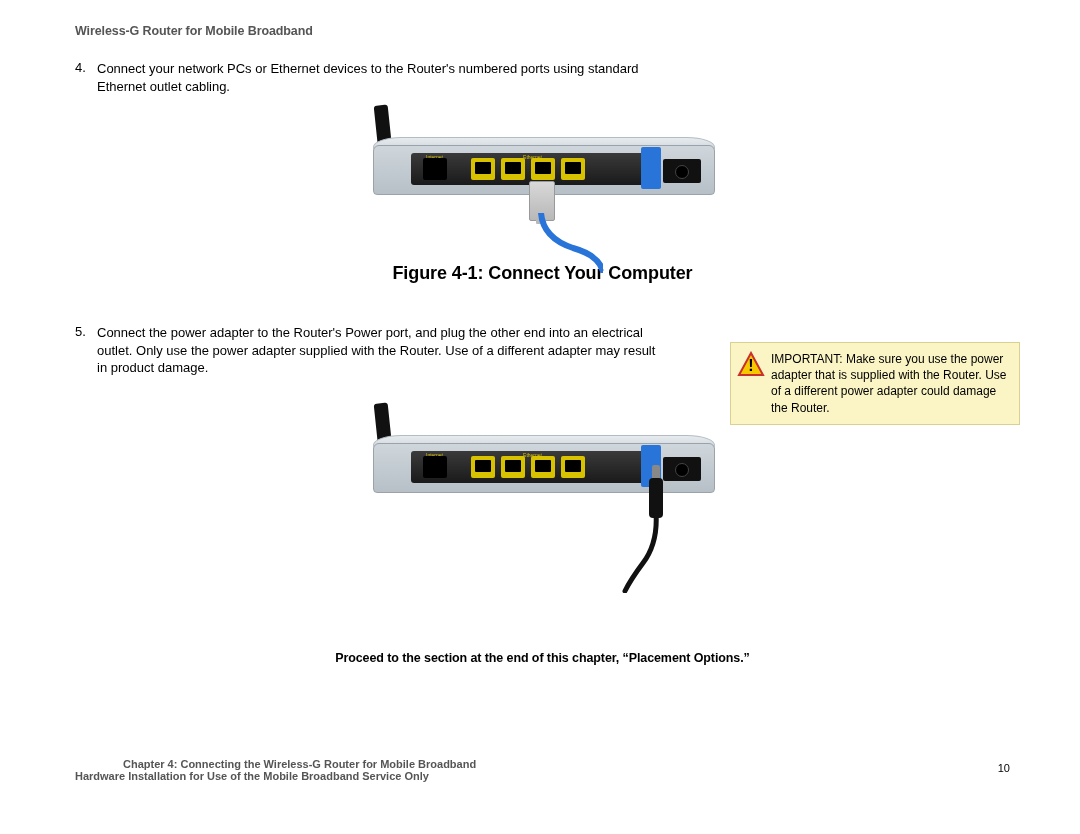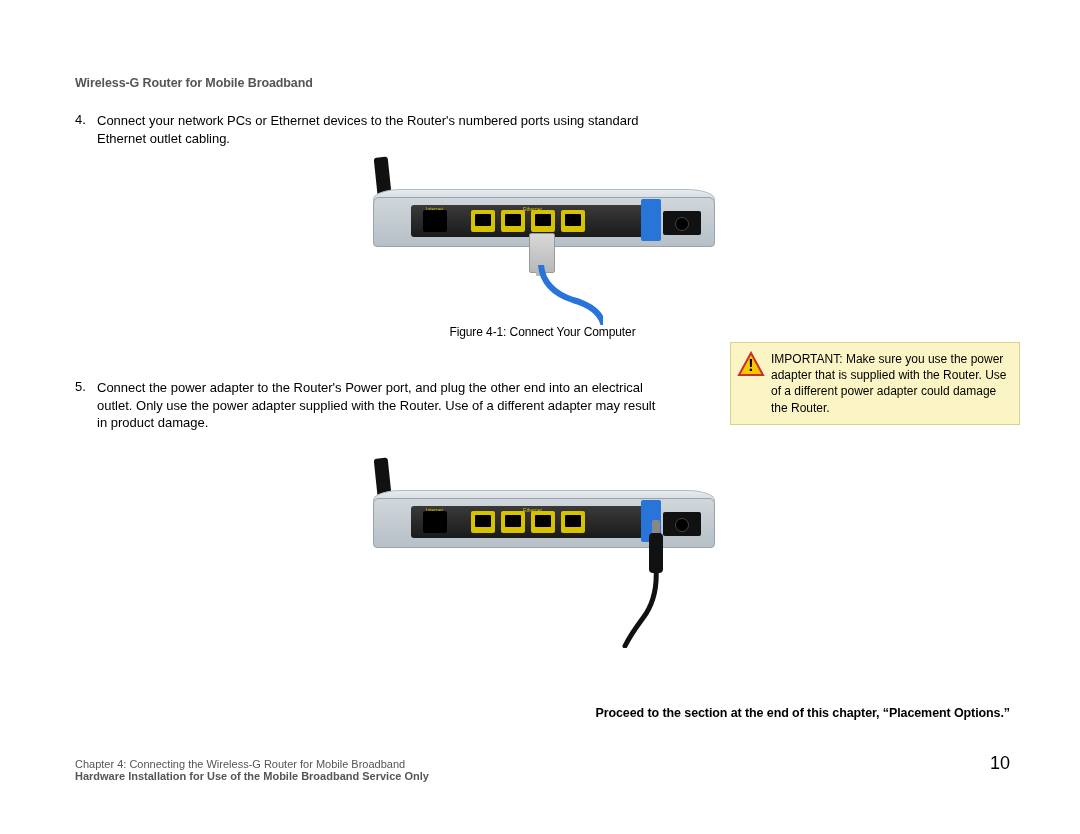--- a/index.html
+++ b/index.html
@@ -8,21 +8,21 @@
     background: #fff;
     font-family: Arial, Helvetica, sans-serif;
     font-size: 13px;
     color: #000;
     width: 1080px;
     height: 834px;
     position: relative;
     overflow: hidden;
   }
   .page {
-    padding: 76px 70px 0 75px;
+    padding: 24px 70px 0 75px;
     position: relative;
     height: 100%;
     box-sizing: border-box;
   }
   .header {
     font-weight: bold;
     font-size: 12.5px;
     color: #555;
     margin-bottom: 22px;
     font-family: Arial, Helvetica, sans-serif;
@@ -39,49 +39,48 @@
   }
   .step-text {
     flex: 1;
     line-height: 1.35;
   }
   .figure-block {
     text-align: center;
     margin: 10px 0 40px 0;
   }
   .fig-caption {
-    font-weight: normal;
-    font-size: 12px;
-    margin-top: 10px;
+    font-weight: bold;
+    font-size: 18px;
     font-family: Arial, Helvetica, sans-serif;
     letter-spacing: -0.1px;
   }
   .proceed {
     font-weight: bold;
-    text-align: right;
+    text-align: center;
     margin-top: 60px;
     font-size: 12.5px;
     font-family: Arial, Helvetica, sans-serif;
     letter-spacing: -0.1px;
   }
   .footer {
     position: absolute;
     bottom: 52px;
     left: 75px;
     right: 70px;
     font-size: 11px;
     color: #555;
   }
-  .footer-line1 { font-weight: normal; }
+  .footer-line1 { font-weight: bold; margin-left: 48px; }
   .footer-line2 { font-weight: bold; }
   .page-num {
     position: absolute;
     bottom: 60px;
     right: 70px;
-    font-size: 18px;
+    font-size: 11px;
   }
   .callout {
     position: absolute;
     right: 60px;
     top: 342px;
     width: 290px;
     background: #fbf5c6;
     border: 1px solid #d8d190;
     padding: 8px 8px 8px 40px;
     font-size: 12px;

